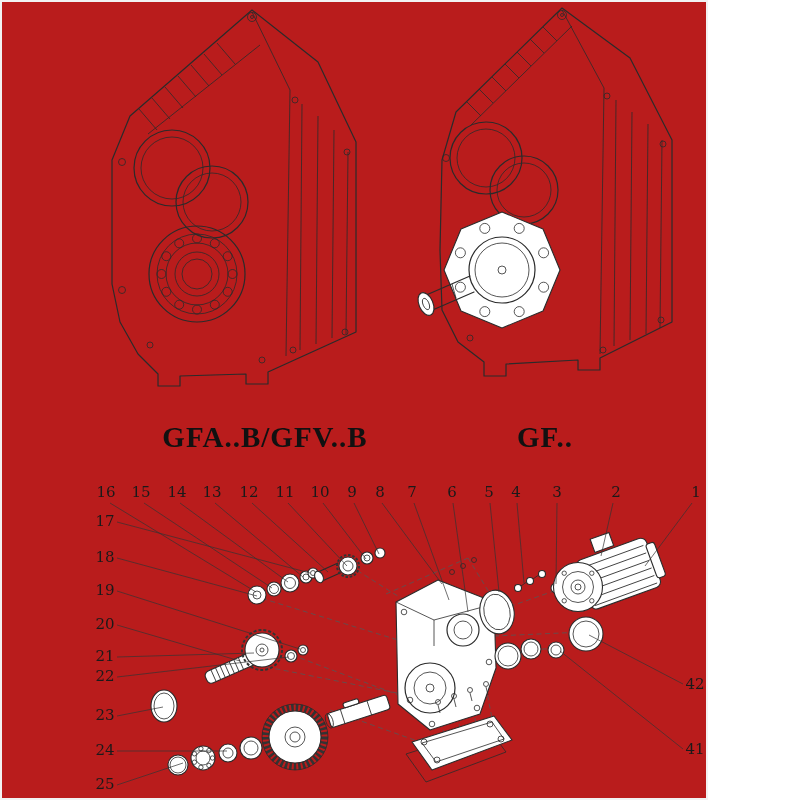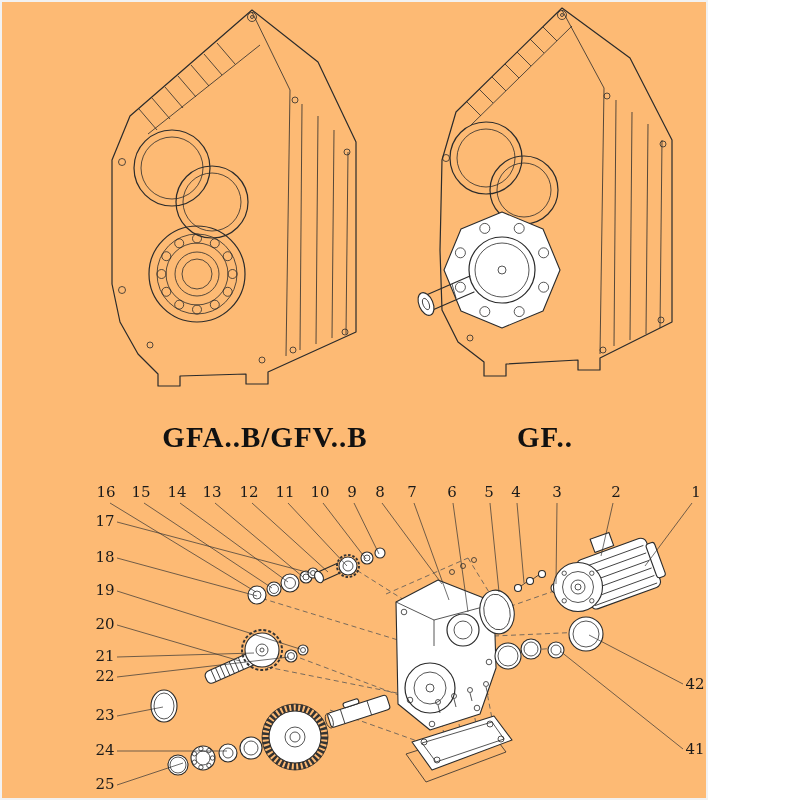--- a/index.html
+++ b/index.html
@@ -1,16 +1,16 @@
 <!DOCTYPE html>
 <html><head>
 <meta charset="utf-8">
 <style>
   html,body{margin:0;padding:0;background:#fff;}
-  .page{position:relative;width:708px;height:800px;background:#fdba74;overflow:hidden;
+  .page{position:relative;width:708px;height:800px;background:#b91c1c;overflow:hidden;
         font-family:"Liberation Sans",sans-serif;box-shadow:inset 0 0 0 2px #f2f2f2;}
   svg{display:block}
   .ln{fill:none;stroke:#2b2b2b;stroke-width:1.2;stroke-linejoin:round;stroke-linecap:round}
   .thin{fill:none;stroke:#2b2b2b;stroke-width:0.8}
   .wfill{fill:#fff;stroke:#2b2b2b;stroke-width:1.1;stroke-linejoin:round}
   .dash{fill:none;stroke:#555;stroke-width:0.8;stroke-dasharray:5 3.5}
   .leader{stroke:#333;stroke-width:0.7}
   .teeth{fill:none;stroke:#333}
   text.partnum{font:15px "DejaVu Serif",serif;fill:#1a1a1a;text-anchor:middle}
   text.title{font:bold 29px "Liberation Serif",serif;fill:#111;text-anchor:middle;letter-spacing:1px}

